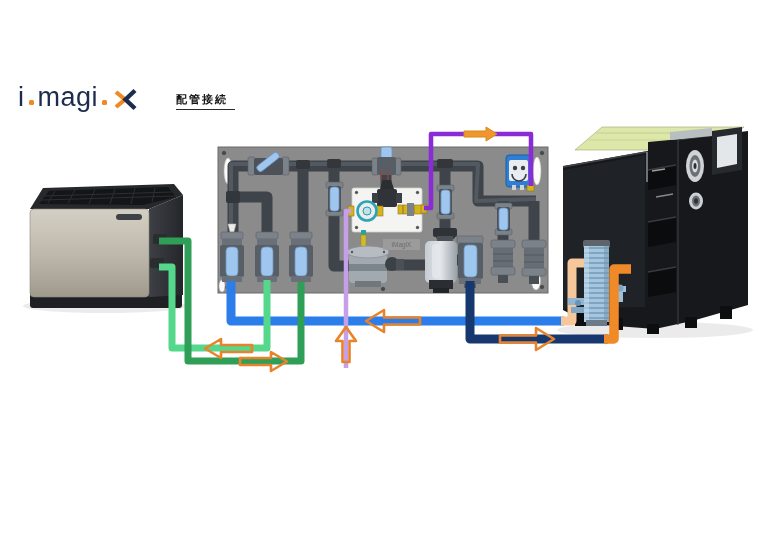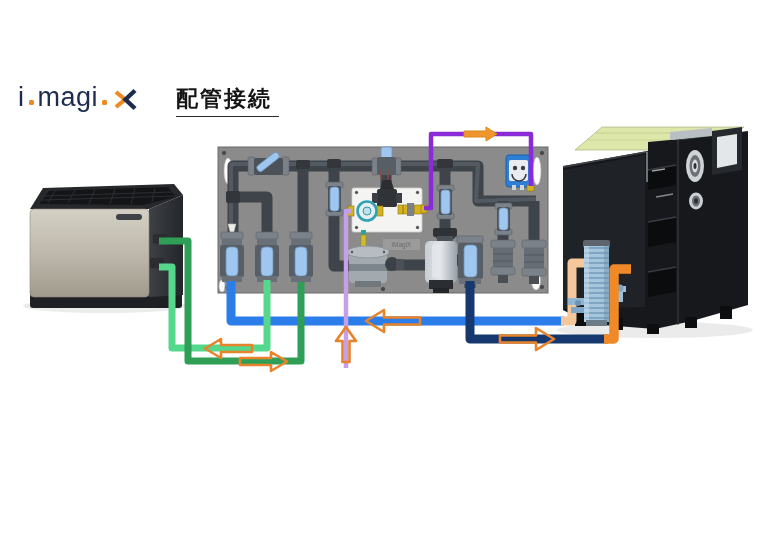--- a/index.html
+++ b/index.html
@@ -5,21 +5,21 @@
   html,body{margin:0;padding:0;background:#fff;}
   #stage{position:relative;width:780px;height:535px;background:#fff;overflow:hidden;
          font-family:"Liberation Sans",sans-serif;}
   
   #logo{position:absolute;left:18px;top:84px;display:flex;align-items:center;
         font-size:27px;font-weight:500;letter-spacing:.5px;color:var(--logo-navy);}
   #logo .ltr{line-height:1;}
   #logo .dot{width:5px;height:5px;background:var(--logo-orange);border-radius:1.5px;
              margin:10px 4px 0 4px;display:inline-block;}
   #logo svg{margin-left:2px;margin-top:3px;}
-  #page-title{position:absolute;left:176px;top:84px;font-size:22px;font-weight:600;
+  #page-title{position:absolute;left:176px;top:92px;font-size:11px;font-weight:600;
               letter-spacing:2px;color:#151515;border-bottom:1.6px solid #2a2a2a;
               padding:0 7px 2px 0;}
   
   .pd{stroke:var(--pipe-gray);stroke-width:11;fill:none;stroke-linejoin:round;}
   .pi{stroke:var(--pipe-gray-inner);stroke-width:4;fill:none;stroke-linejoin:round;opacity:.85;}
   .fl{fill:var(--flange);stroke:#5a6066;stroke-width:.6;}
   .hd{fill:var(--handle-blue);stroke:#6f94bc;stroke-width:.8;}
   .collar{fill:#33373c;}
   .arr{fill:none;stroke:var(--arrow);stroke-width:2.6;stroke-linejoin:round;}
   .brass{fill:var(--brass);stroke:#8f7716;stroke-width:.6;}

